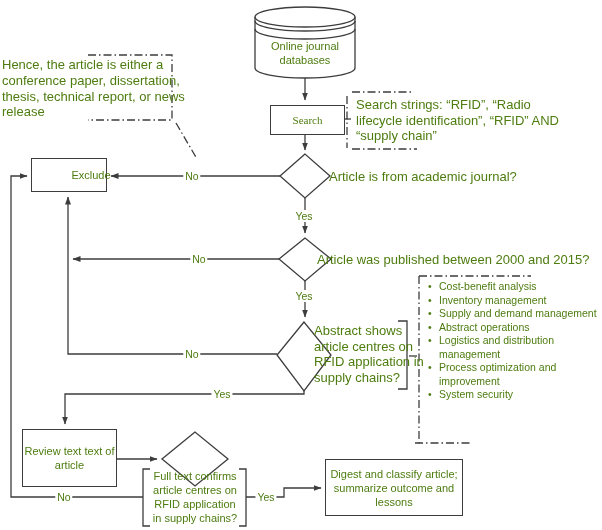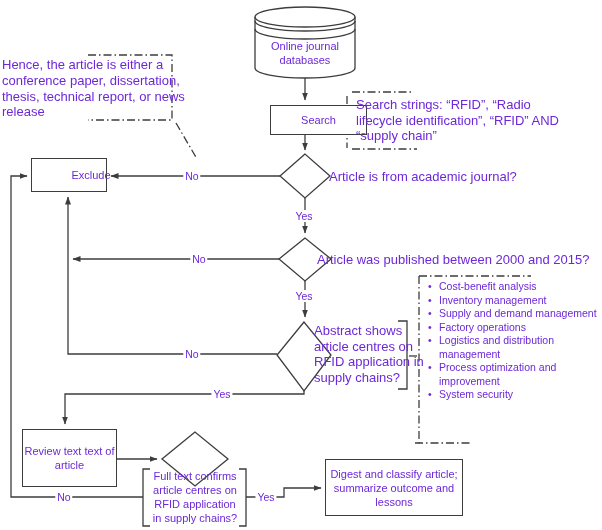--- a/index.html
+++ b/index.html
@@ -1,18 +1,18 @@
 <!DOCTYPE html>
 <html><head>
 <meta charset="utf-8">
 <style>
   html,body{margin:0;padding:0;background:#fff;}
   .canvas{
     position:relative;width:602px;height:530px;background:#ffffff;
-    font-family:"Liberation Sans",sans-serif;color:#6d28d9;overflow:hidden;
+    font-family:"Liberation Sans",sans-serif;color:#4d7c0f;overflow:hidden;
   }
   .canvas svg{position:absolute;left:0;top:0;z-index:1;}
   .txt{position:absolute;z-index:2;font-size:13px;line-height:14px;}
   .node-box{
     position:absolute;z-index:2;background:#fff;border:1.5px solid #3d3d3d;
     display:flex;align-items:center;justify-content:center;text-align:center;
     font-size:11px;line-height:14px;box-sizing:border-box;
   }
   .ln{display:block;white-space:nowrap;}
   .edge-label{
@@ -78,21 +78,21 @@
       <path d="M415,443 L470,443"></path>
       <path d="M409,356 L418,356"></path>
     </g>
   </svg>
 
   <div class="txt dblabel" style="left:255px;top:39px;width:100px;">
     <span class="ln">Online journal</span>
     <span class="ln">databases</span>
   </div>
 
-  <div class="node-box" style="left:270px;top:105px;width:97px;height:30px;">
+  <div class="node-box" style="left:270px;top:105px;width:75px;height:30px;font-family:Liberation Serif, serif;">
     <span>Search</span>
   </div>
 
   <div class="node-box" style="left:31px;top:158px;width:76px;height:34px;padding-left:44px;">
     <span>Exclude</span>
   </div>
 
   <div class="node-box" style="left:22px;top:429px;width:95px;height:58px;">
     <div>
       <span class="ln">Review text text of</span>
@@ -145,19 +145,19 @@
   <div class="txt" style="left:356px;top:97px;line-height:15.5px;">
     <span class="ln">Search strings: “RFID”, “Radio</span>
     <span class="ln">lifecycle identification”, “RFID” AND</span>
     <span class="ln">“supply chain”</span>
   </div>
 
   <ul class="topics" style="position:absolute;left:420px;top:280px;width:180px;z-index:2;">
     <li>Cost-benefit analysis</li>
     <li>Inventory management</li>
     <li>Supply and demand management</li>
-    <li>Factory operations</li>
+    <li>Abstract operations</li>
     <li>Logistics and distribution management</li>
     <li>Process optimization and improvement</li>
     <li>System security</li>
   </ul>
 
 </div>
 
 </body></html>

